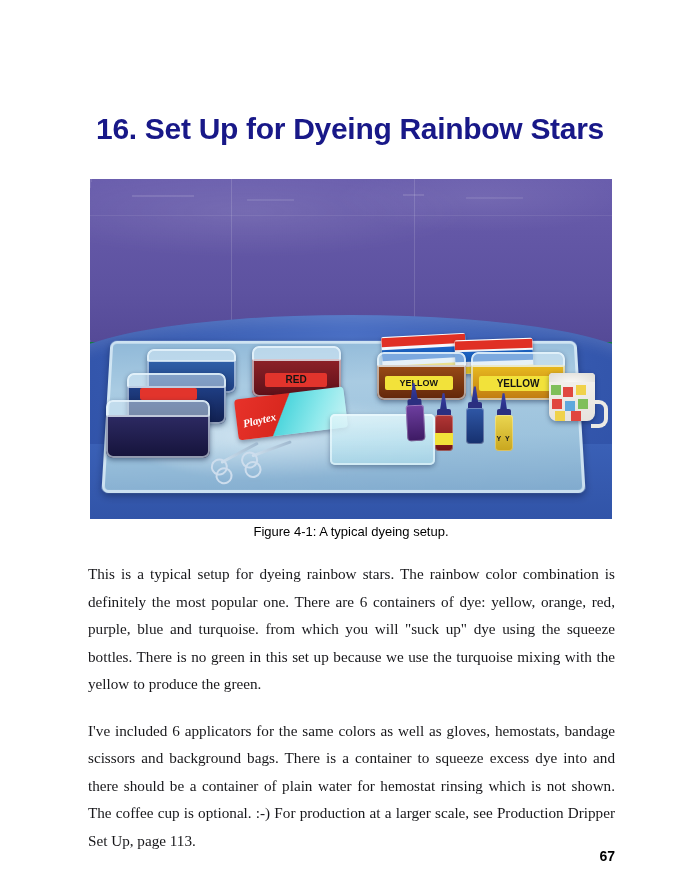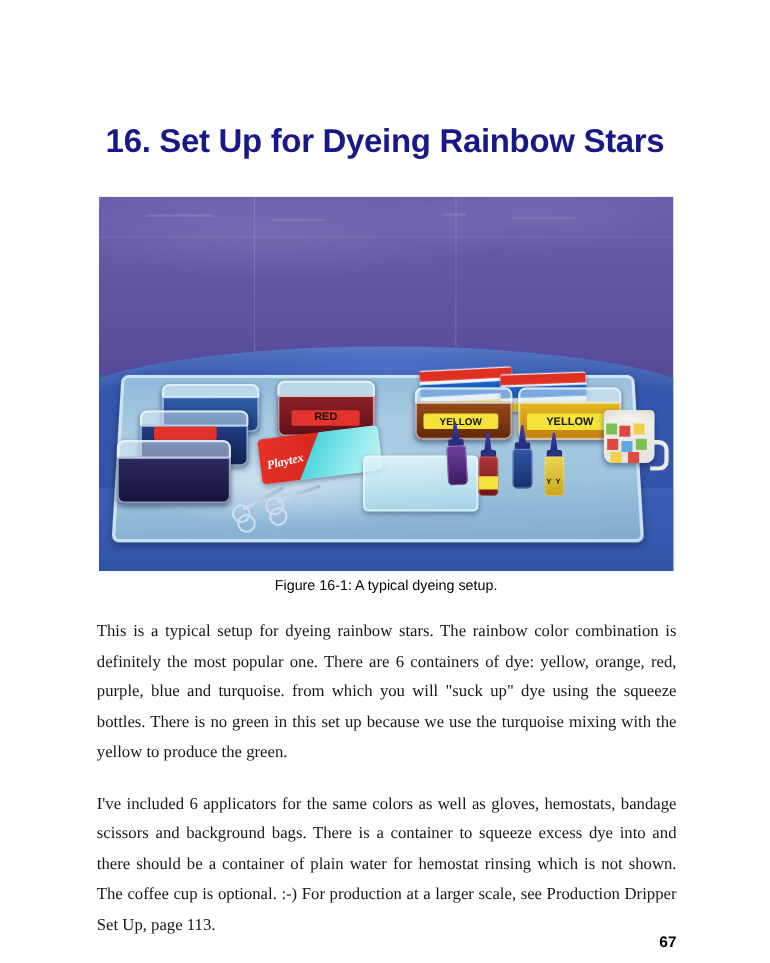--- a/index.html
+++ b/index.html
@@ -446,21 +446,21 @@
         <div class="sq" style="left:16px;top:28px;background:#5fa8dd;"></div>
         <div class="sq" style="left:29px;top:26px;background:#7fbf5a;"></div>
         <div class="sq" style="left:6px;top:38px;background:#f0d24a;"></div>
         <div class="sq" style="left:22px;top:38px;background:#e0473f;"></div>
       </div>
       <div class="mug-handle" style="left:96%;top:65%;"></div>
 
     </div>
   </div>
 
-  <div class="caption">Figure 16-1: A typical dyeing setup.</div>
+  <div class="caption">Figure 4-1: A typical dyeing setup.</div>
 
   <div class="body-text">
     <p>This is a typical setup for dyeing rainbow stars. The rainbow color combination is definitely the most popular one. There are 6 containers of dye: yellow, orange, red, purple, blue and turquoise. from which you will "suck up" dye using the squeeze bottles. There is no green in this set up because we use the turquoise mixing with the yellow to produce the green.</p>
     <p>I've included 6 applicators for the same colors as well as gloves, hemostats, bandage scissors and background bags. There is a container to squeeze excess dye into and there should be a container of plain water for hemostat rinsing which is not shown. The coffee cup is optional. :-) For production at a larger scale, see Production Dripper Set Up, page 113.</p>
   </div>
 
   <div class="page-number">67</div>
 
 </div>
 

